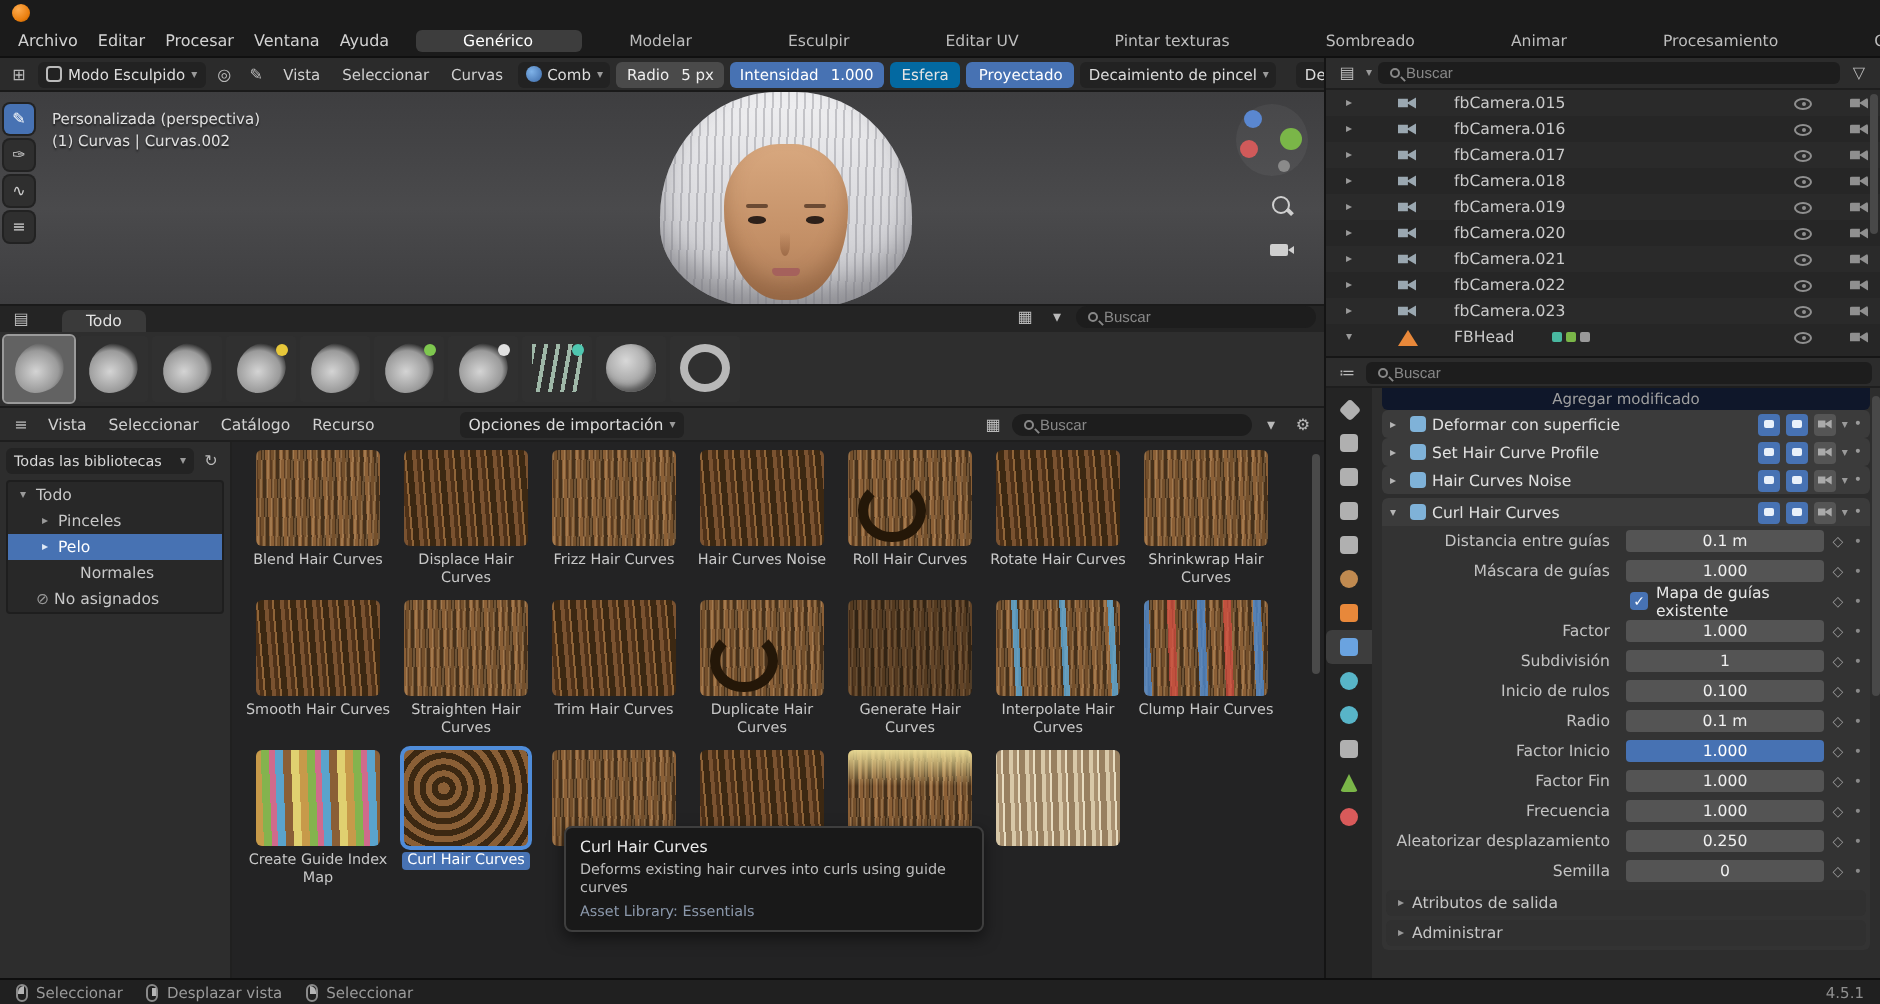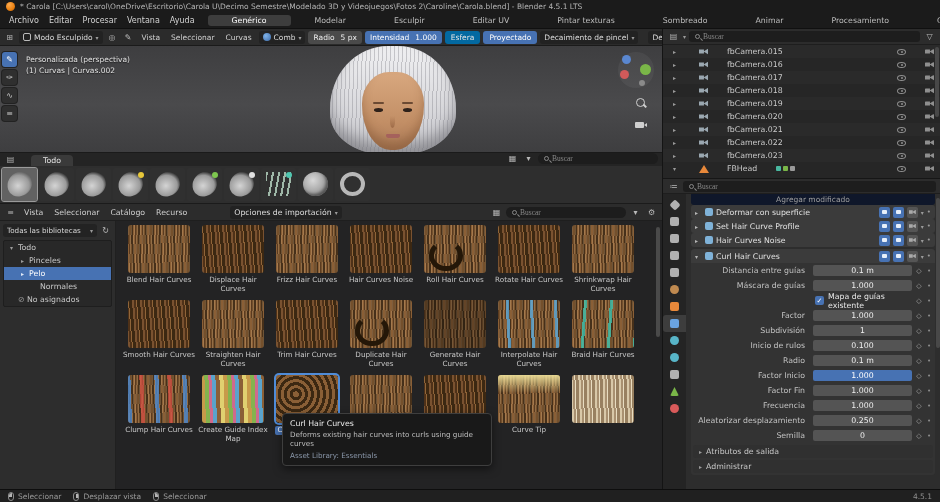--- a/index.html
+++ b/index.html
@@ -78,21 +78,21 @@
 .zoomic::after{content:"";position:absolute;left:9px;top:9px;width:4px;height:1.5px;background:#cfcfcf;transform:rotate(45deg)}
 .camvic{top:72px}
 .camvic::before{content:"";position:absolute;left:1px;top:4px;width:9px;height:6px;background:#cfcfcf;border-radius:1px}
 .camvic::after{content:"";position:absolute;left:10px;top:5px;border-top:2px solid transparent;border-bottom:2px solid transparent;border-right:3px solid #cfcfcf}
 
 
 .shelftabs{height:14px;background:#242424;display:flex;align-items:flex-end;padding:0 4px;flex:none;border-top:1px solid #1a1a1a}
 .shelf-tab{background:#3a3a3a;color:#e3e3e3;border-radius:4px 4px 0 0;padding:1px 12px;font-size:7.8px;margin-left:14px}
 .shelfctrl{margin-left:auto;display:flex;align-items:center;gap:3px;padding-bottom:1px}
 .search{display:flex;align-items:center;gap:3px;background:#1d1d1d;border-radius:8px;height:11px;padding:0 6px;width:120px}
-.search input{background:transparent;border:none;outline:none;color:#ddd;font-family:Liberation Serif, serif;font-size:7.5px;width:100%}
+.search input{background:transparent;border:none;outline:none;color:#ddd;font-family:Liberation Sans, sans-serif;font-size:7.5px;width:100%}
 .search input::placeholder{color:#888}
 .sic{width:5px;height:5px;border:1px solid #888;border-radius:50%;position:relative;flex:none}
 .sic::after{content:"";position:absolute;left:4px;top:4px;width:3px;height:1px;background:#888;transform:rotate(45deg)}
 .brushrow{height:38px;background:#2e2e2e;display:flex;align-items:center;gap:2px;padding:0 2px;flex:none;border-bottom:1px solid #1b1b1b}
 .bthumb{width:35px;height:33px;background:#303030;border-radius:2px;position:relative;overflow:hidden;flex:none}
 .bthumb.selected{background:#626262;outline:1px solid #9a9a9a}
 .bthumb .blob{position:absolute;left:5px;top:4px;right:5px;bottom:5px;border-radius:62% 38% 55% 45%;transform:rotate(-18deg);
   background:radial-gradient(ellipse at 42% 55%,#d4d4d4 0%,#9a9a9a 55%,rgba(90,90,90,0) 75%)}
 .bthumb .dot{display:none}
 .bthumb.has-dot .dot{display:block;position:absolute;right:4px;top:4px;width:6px;height:6px;border-radius:50%;background:var(--dot)}
@@ -208,21 +208,20 @@
 .t-right .mouseic::before{right:0;top:0;width:3px;height:4px;border-radius:0 3px 0 0}
 .ver{margin-left:auto;color:#8f8f8f}
 </style>
 </head>
 <body>
 
 <div class="app">
 
   <div class="titlebar">
     <span class="blogo"></span>
-    <span class="wtitle">* Carola [C:\Users\carol\OneDrive\Escritorio\Carola U\Decimo Semestre\Modelado 3D y Videojuegos\Fotos 2\Caroline\Carola.blend] - Blender 4.5.1 LTS</span>
   </div>
 
   <div class="menubar">
     <div class="rpt"><span class="menu">Archivo</span><span class="menu">Editar</span><span class="menu">Procesar</span><span class="menu">Ventana</span><span class="menu">Ayuda</span></div>
     <span class="wsep"></span>
     <div class="rpt"><span class="ws active">Genérico</span><span class="ws">Modelar</span><span class="ws">Esculpir</span><span class="ws">Editar UV</span><span class="ws">Pintar texturas</span><span class="ws">Sombreado</span><span class="ws">Animar</span><span class="ws">Procesamiento</span><span class="ws">Componer</span><span class="ws">Nodos de geometría</span><span class="ws">Scripts</span><span class="ws">+</span></div>
     <div class="mright">
       <span class="pill">
         <span class="scnic"></span>
         <span>Scene</span>
@@ -462,24 +461,20 @@
               <span class="thumb"></span>
               <span class="alabel">Duplicate Hair Curves</span>
             </div>
               <div class="asset v-dark">
               <span class="thumb"></span>
               <span class="alabel">Generate Hair Curves</span>
             </div>
               <div class="asset v-blue">
               <span class="thumb"></span>
               <span class="alabel">Interpolate Hair Curves</span>
-            </div>
-              <div class="asset v-teal">
-              <span class="thumb"></span>
-              <span class="alabel">Braid Hair Curves</span>
             </div>
               <div class="asset v-clump">
               <span class="thumb"></span>
               <span class="alabel">Clump Hair Curves</span>
             </div>
               <div class="asset v-multi">
               <span class="thumb"></span>
               <span class="alabel">Create Guide Index Map</span>
             </div>
               <div class="asset selected v-curl">

